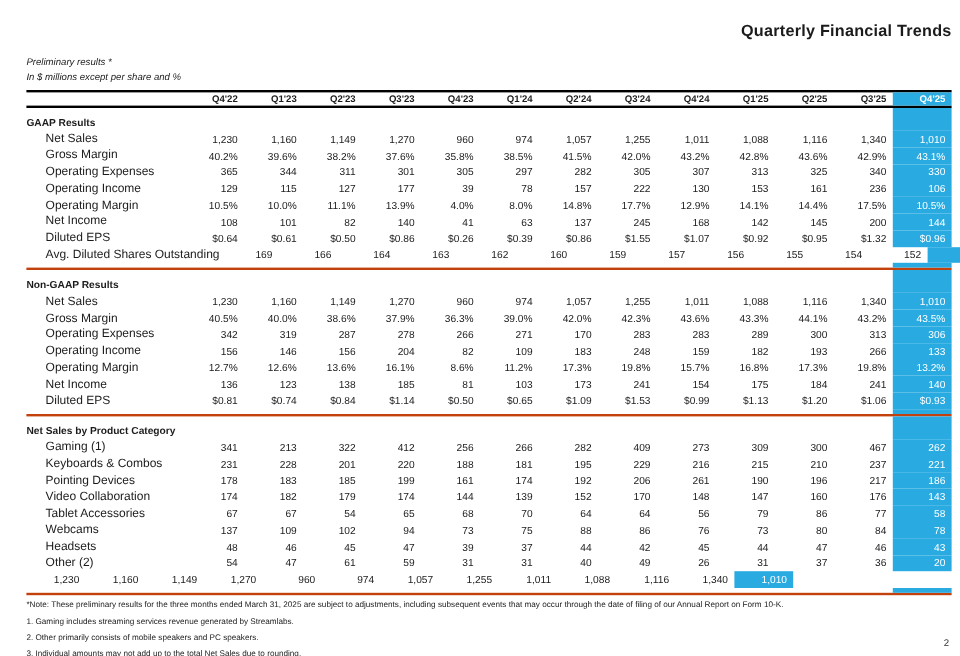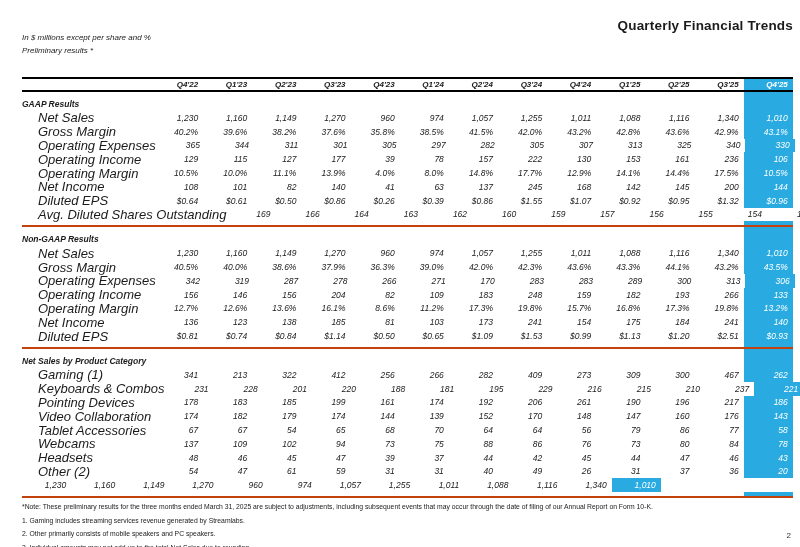--- a/index.html
+++ b/index.html
@@ -4,44 +4,44 @@
 <style>
   * { margin:0; padding:0; box-sizing:border-box; }
   html,body { width:800px; height:547px; background:#ffffff; overflow:hidden; }
   body { font-family:"Liberation Sans", sans-serif; color:#1b1b1b; position:relative; }
   .content { padding:12px 7px 0 22px; }
   .title { font-size:13.5px; font-weight:bold; letter-spacing:.2px; padding-top:6px;text-align:right; }
   .subtitle { font-style:italic; font-size:8px; color:#222; }
   .subtitle.first { margin-top:14px; }
   .subtitle + .subtitle { margin-top:4px; }
 
-  .fin-table { margin-top:22px; width:771px;font-style:italic; }
+  .fin-table { margin-top:6px; width:771px; }
   .row { display:flex; align-items:stretch; height:13.8px; }
-  .label-cell { flex:0 0 132px; padding-left:16px; display:flex; align-items:center; white-space:nowrap; font-size:13px; }
+  .label-cell { flex:0 0 132px; padding-left:16px; display:flex; align-items:center; white-space:nowrap; font-size:10px; }
   .vcell { flex:0 0 49.15px; display:flex; align-items:center; justify-content:flex-end; padding-right:5px; font-size:8.5px; white-space:nowrap; }
   .header-row { height:15px; border-top:2px solid #000; border-bottom:2px solid #000; }
   .header-row .vcell { font-weight:bold; font-size:8px; }
   .section { border-bottom:2px solid #c2410c; }
   .title-row { height:19px; }
   .title-row .stitle { flex:1 1 auto; display:flex; align-items:flex-end; padding-bottom:2px; font-weight:bold; font-size:8.5px; white-space:nowrap; }
   .spacer-row { height:4px; }
   .spacer-fill { flex:1 1 auto; }
   .hl { background:var(--hl,#29ABE2); color:#fff;text-align:center; }
 
   .note { font-size:6.8px; margin-top:5px; white-space:nowrap; }
   .footnote { font-size:6.8px; margin-top:6.5px; white-space:nowrap; }
   .page-number { position:absolute; right:9px; bottom:7px; font-size:8px; color:#333; }
 </style>
 </head>
 <body>
 
 <div class="content">
   <div class="title">Quarterly Financial Trends</div>
+  <div class="subtitle first">Preliminary results *</div>
   <div class="subtitle">In $ millions except per share and %</div>
-  <div class="subtitle first">Preliminary results *</div>
 
   <div class="fin-table">
       <div class="row header-row">
         <div class="label-cell"></div>
         <div class="vcell">Q4'22</div>
         <div class="vcell">Q1'23</div>
         <div class="vcell">Q2'23</div>
         <div class="vcell">Q3'23</div>
         <div class="vcell">Q4'23</div>
         <div class="vcell">Q1'24</div>
@@ -298,21 +298,21 @@
           <div class="vcell">$0.74</div>
           <div class="vcell">$0.84</div>
           <div class="vcell">$1.14</div>
           <div class="vcell">$0.50</div>
           <div class="vcell">$0.65</div>
           <div class="vcell">$1.09</div>
           <div class="vcell">$1.53</div>
           <div class="vcell">$0.99</div>
           <div class="vcell">$1.13</div>
           <div class="vcell">$1.20</div>
-          <div class="vcell">$2.51</div>
+          <div class="vcell">$1.06</div>
           <div class="vcell hl">$0.93</div>
         </div>
         <div class="row spacer-row">
           <div class="spacer-fill"></div>
           <div class="vcell hl"></div>
         </div>
       </div>
       <div class="section">
         <div class="row title-row">
           <div class="stitle">Net Sales by Product Category</div>

